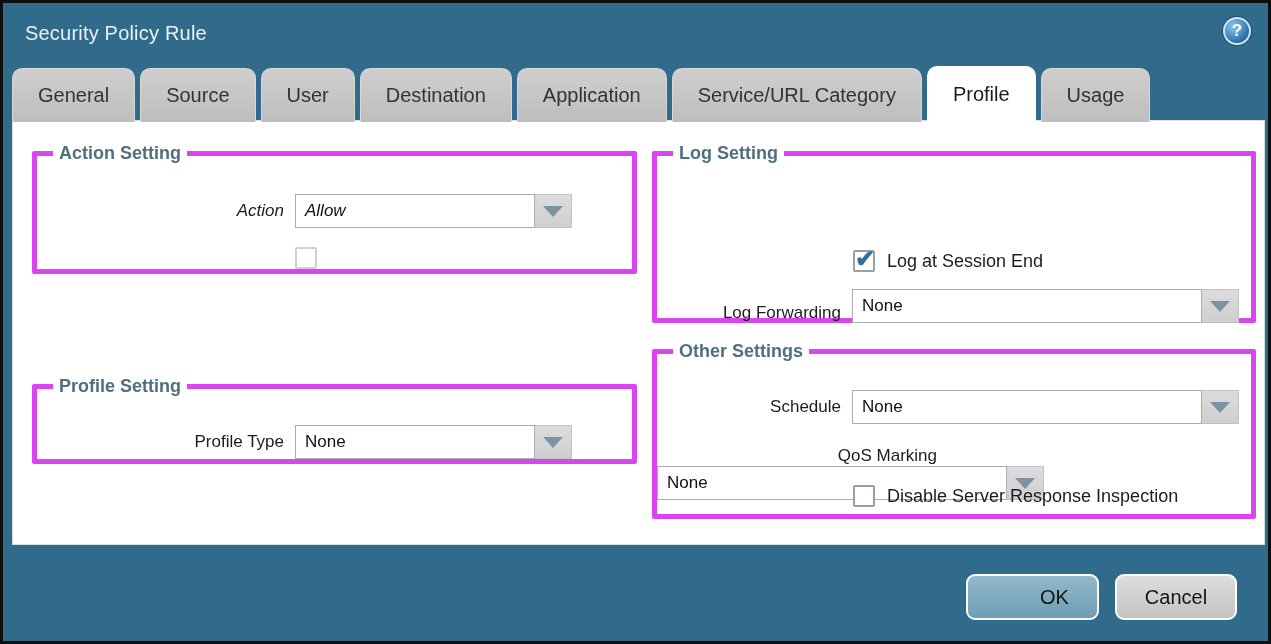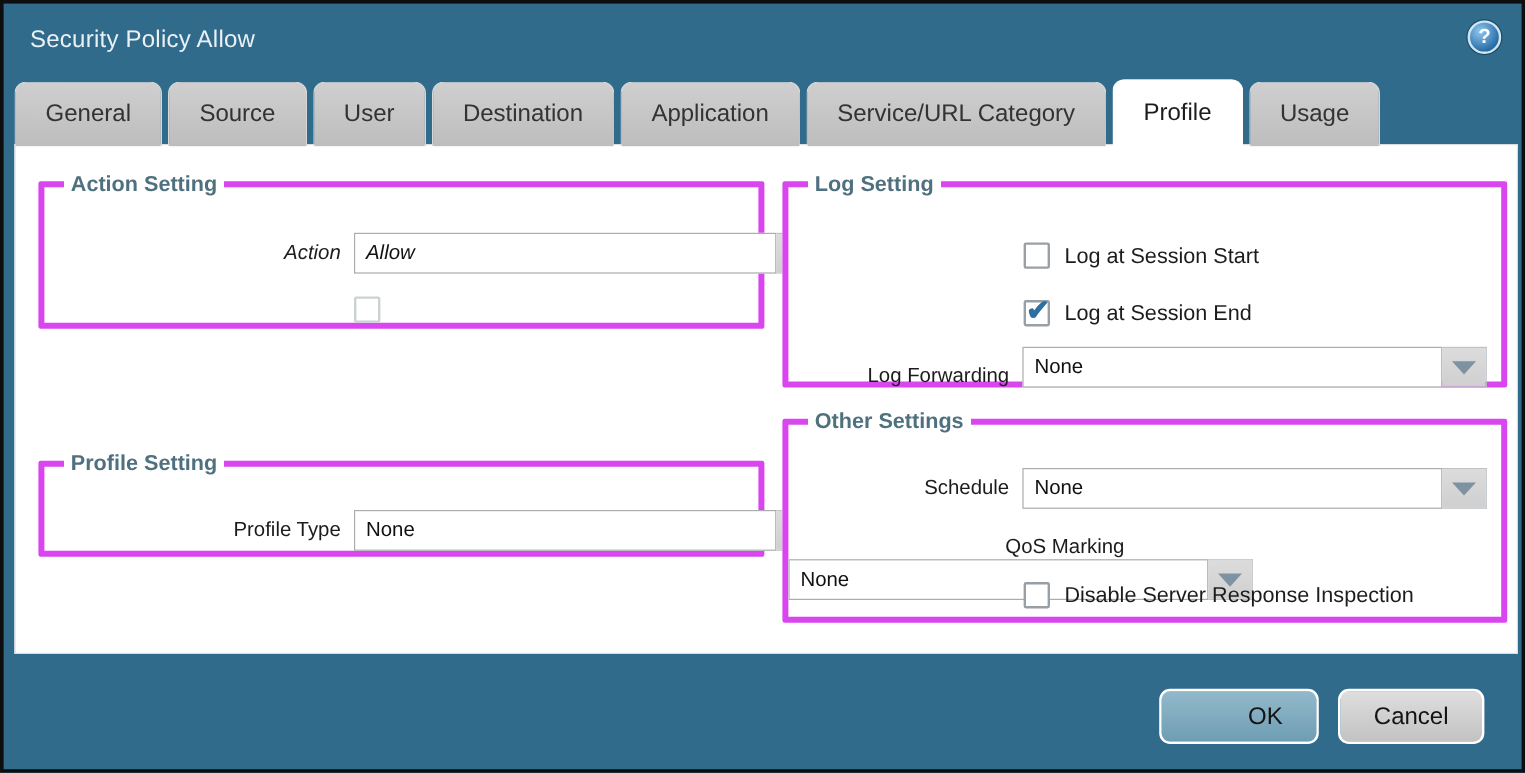--- a/index.html
+++ b/index.html
@@ -83,21 +83,21 @@
   }
   .lbl-left  { width: 258px; }
   .lbl-right { width: 195px; }
 
   .combo { display: flex; align-items: stretch; height: 34px; cursor: pointer; }
   .combo-value {
     background: #fff; border: 1px solid #a9adb0;
     display: flex; align-items: center;
     padding-left: 9px; font-size: 17px; color: #111;
   }
-  .combo-value.w-left  { width: 352px; }
+  .combo-value.w-left  { width: 240px; }
   .combo-value.w-right { width: 350px; }
   .combo-btn {
     width: 37px; background: linear-gradient(#dcdcdc,#cfcfcf);
     border: 1px solid #bfc3c6; border-left: none;
     display: flex; align-items: center; justify-content: center;
   }
   .combo-arrow {
     width: 0; height: 0;
     border-left: 10px solid transparent;
     border-right: 10px solid transparent;
@@ -127,21 +127,21 @@
     font-size: 20px; color: #141414; cursor: pointer;
   }
   .btn-ok { left: 963px; width: 133px; background: linear-gradient(#93b9cb, #6e9db3); padding-left: 44px; }
   .btn-cancel { left: 1112px; width: 122px; background: linear-gradient(#dedede, #c2c2c2); }
 </style>
 </head>
 <body>
 
 <div class="screen">
 
-  <div class="title">Security Policy Allow</div>
+  <div class="title">Security Policy Rule</div>
   <div class="help-icon">?</div>
 
   <div class="tabs">
     <div class="tab">General</div>
     <div class="tab">Source</div>
     <div class="tab">User</div>
     <div class="tab">Destination</div>
     <div class="tab">Application</div>
     <div class="tab">Service/URL Category</div>
     <div class="tab active">Profile</div>
@@ -161,24 +161,20 @@
           </div>
         </div>
       </div>
       <div class="check-row" style="left:258px; top:83px;">
         <div class="checkbox disabled"></div>
       </div>
     </fieldset>
 
     <fieldset class="group" id="group-log">
       <legend>Log Setting</legend>
-      <div class="check-row" style="left:196px; top:38px;">
-        <div class="checkbox"></div>
-        <div class="check-label">Log at Session Start</div>
-      </div>
       <div class="check-row" style="left:196px; top:86px;">
         <div class="checkbox checked"></div>
         <div class="check-label">Log at Session End</div>
       </div>
       <div class="form-row" style="left:0; top:125px;align-items:flex-end;">
         <div class="form-label lbl-right">Log Forwarding</div>
         <div class="combo">
           <div class="combo-value w-right">None</div>
           <div class="combo-btn">
             <div class="combo-arrow"></div>

